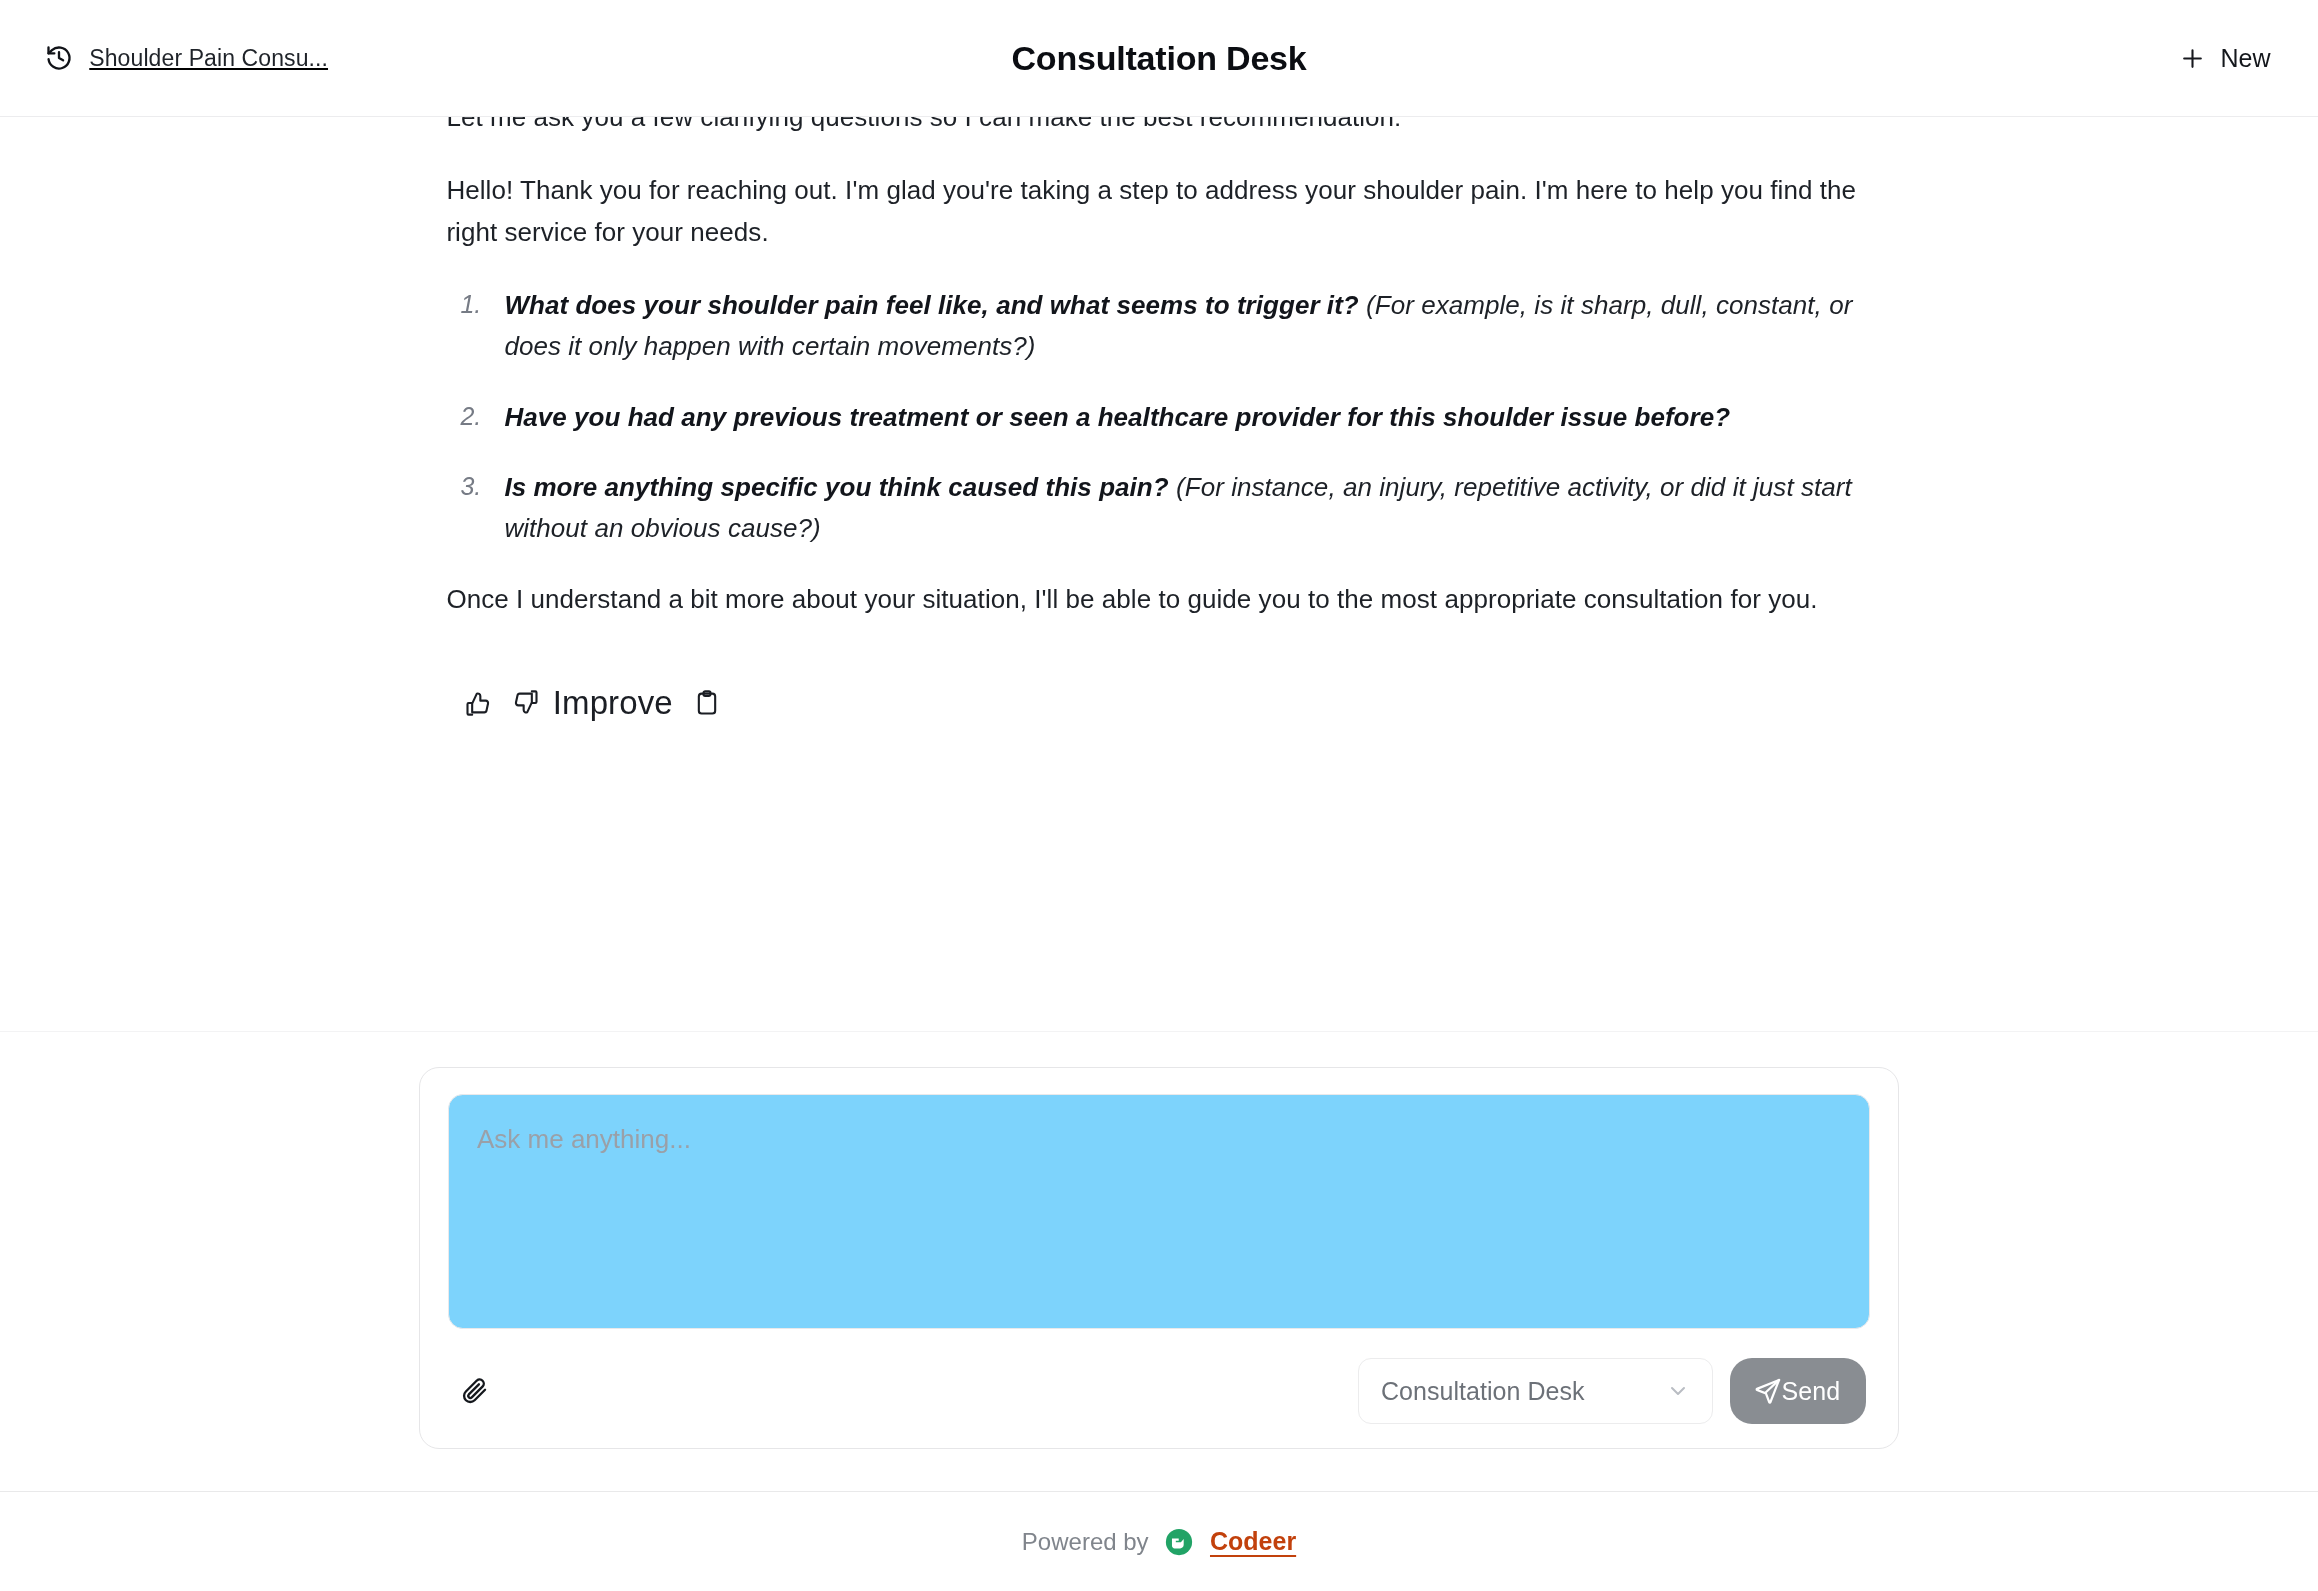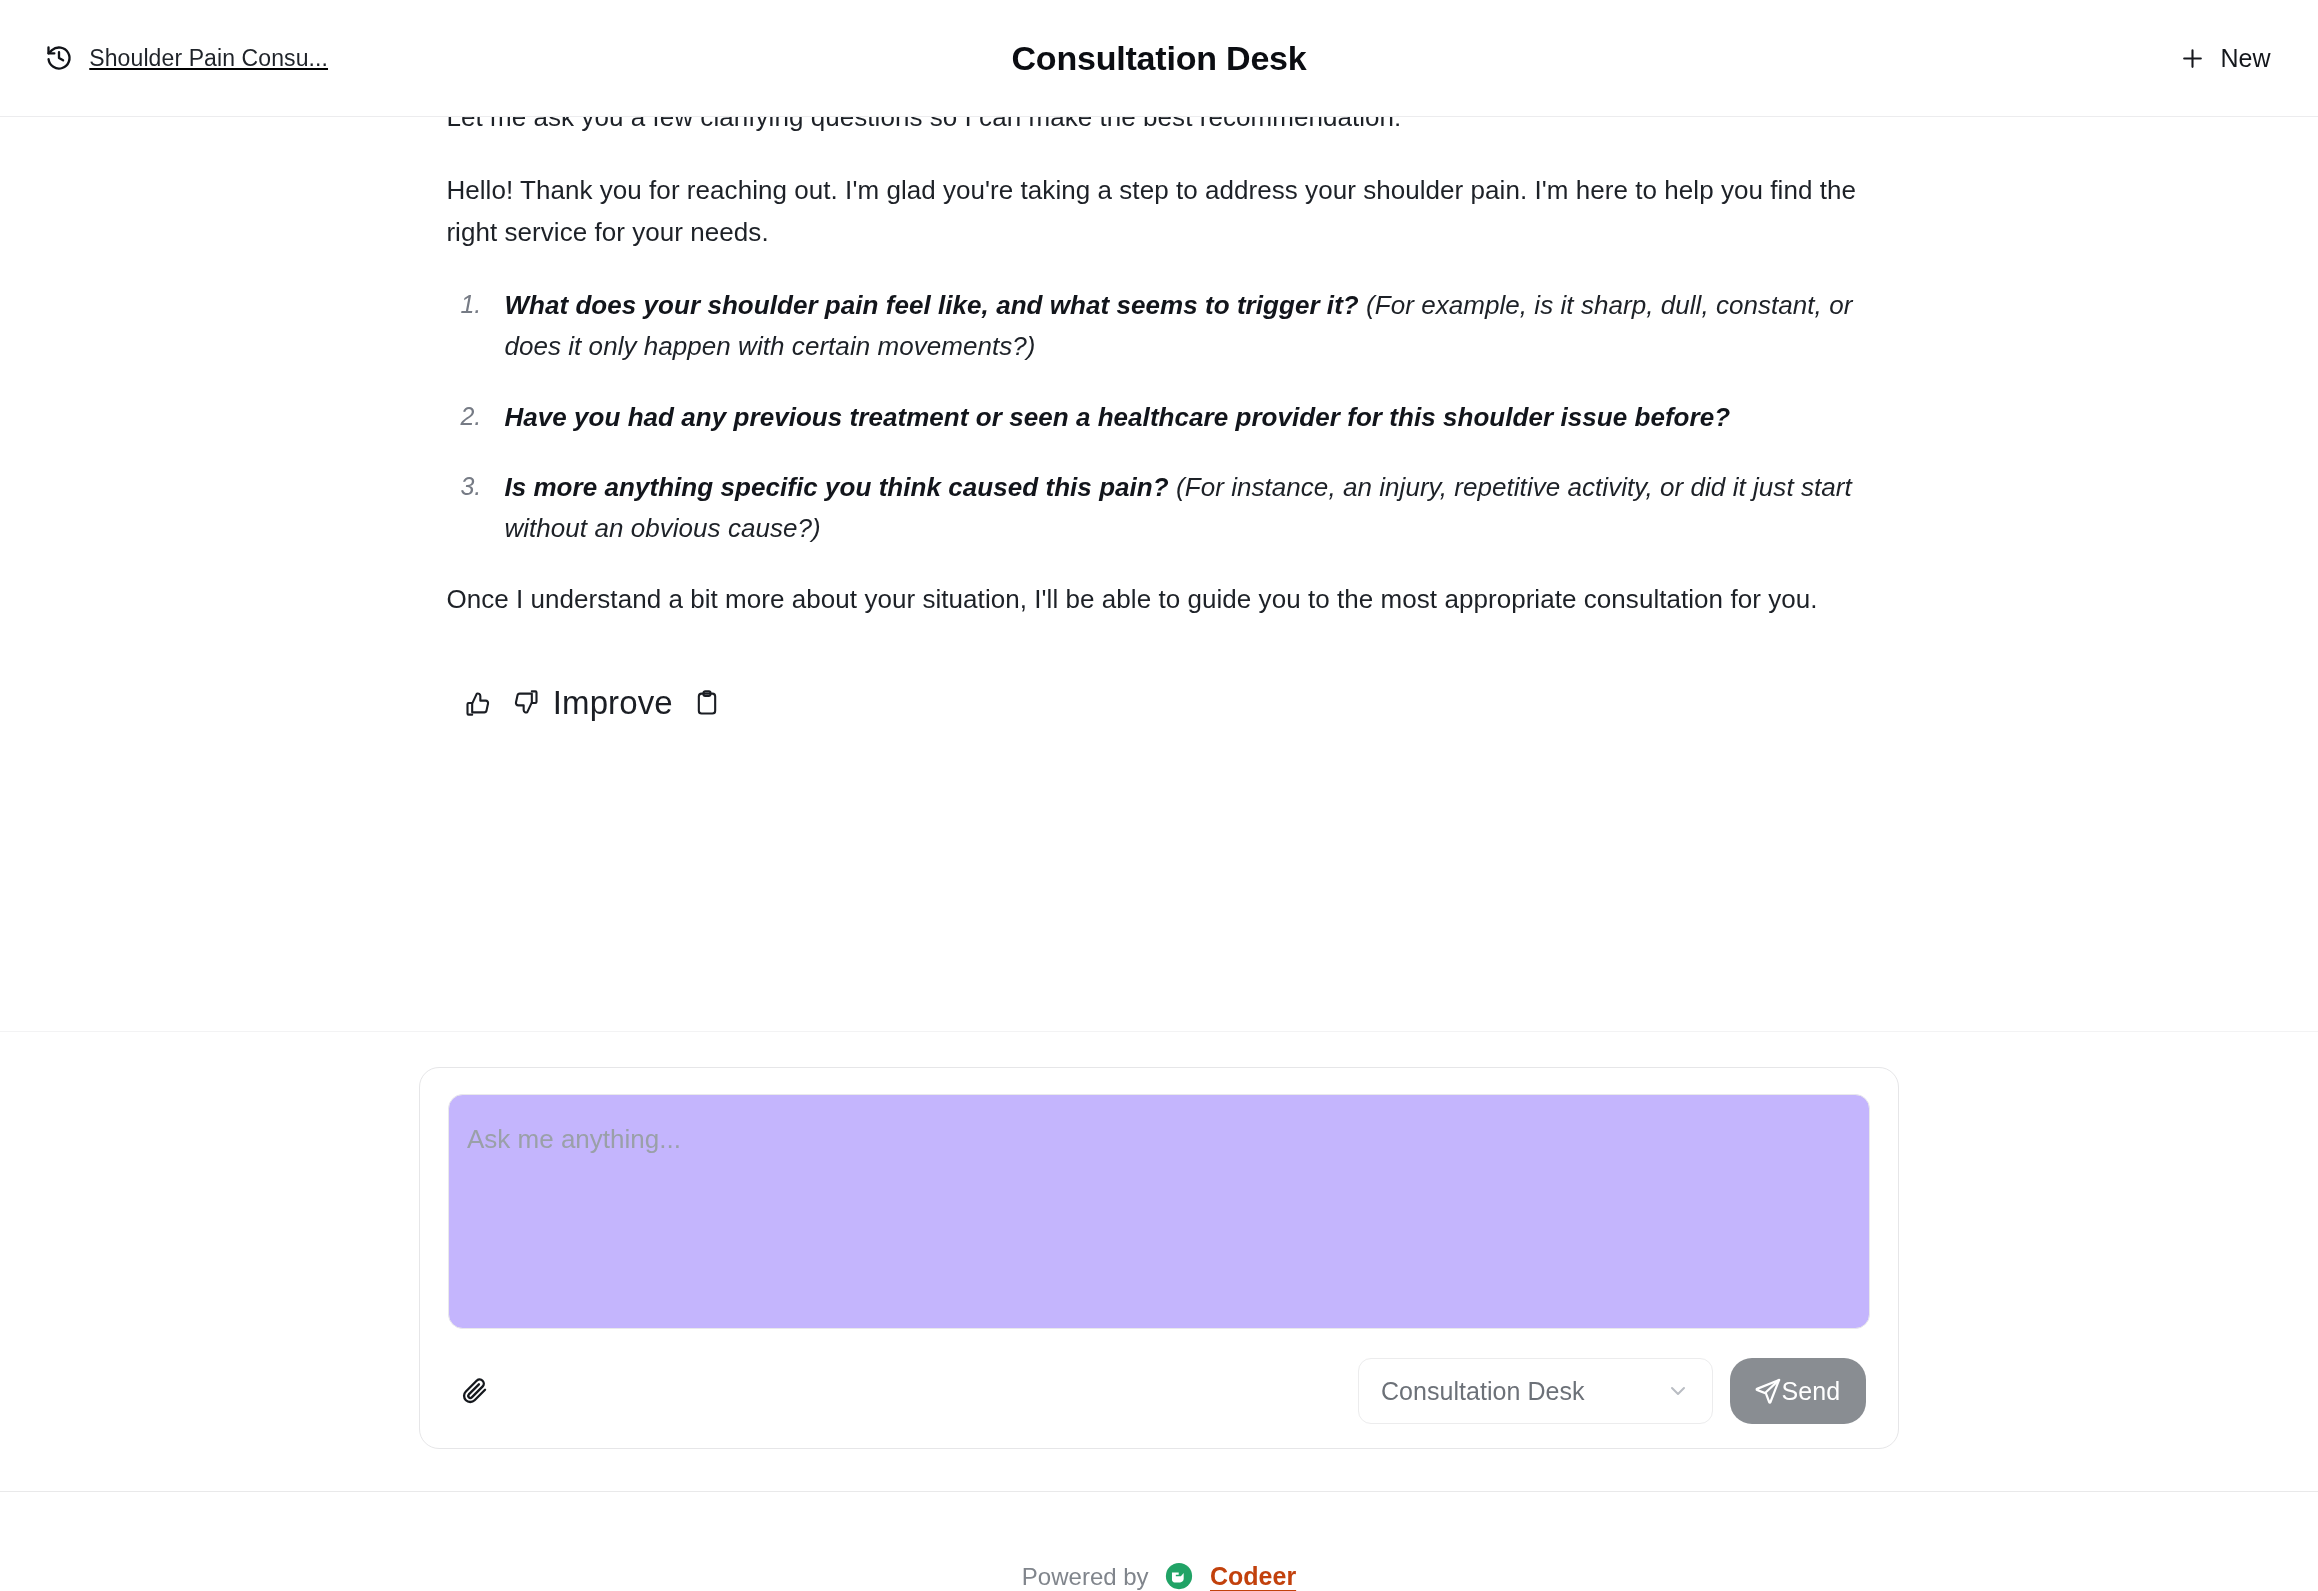--- a/index.html
+++ b/index.html
@@ -169,22 +169,22 @@
     background: #ffffff;
     padding: 26px 28px 24px 28px;
   }
 
   .composer-input {
     width: 100%;
     height: 235px;
     resize: none;
     border: 0.9px solid #e9e9eb;
     border-radius: 14.8px;
-    background: #c4b5fd;
-    padding: 26px 18px;
+    background: #7dd3fc;
+    padding: 26px 28px;
     font-family: "Liberation Sans", sans-serif;
     font-size: 26px;
     line-height: 1.4;
     color: #1d2127;
     outline: none;
     display: block;
   }
   .composer-input::placeholder { color: #9aa0a8; }
 
   .composer-bottom {
@@ -237,21 +237,21 @@
     padding: 0 26px 0 24px;
     cursor: default;
   }
   .send-btn svg { display: block; width: 28px; height: 28px; color: #ffffff; }
   .send-label { font-size: 25px; color: #ffffff; letter-spacing: 0.1px; }
 
   
   .footer {
     flex: 0 0 99px;
     display: flex;
-    align-items: flex-end;
+    align-items: center;
     justify-content: center;
     gap: 15.7px;
     background: #ffffff;
   }
   .footer-text { font-size: 24px; color: #80858c; }
   .brand-logo { display: block; width: 30px; height: 30px; flex: 0 0 auto; }
   .brand-name {
     font-size: 25px;
     font-weight: bold;
     color: #c2410c;

